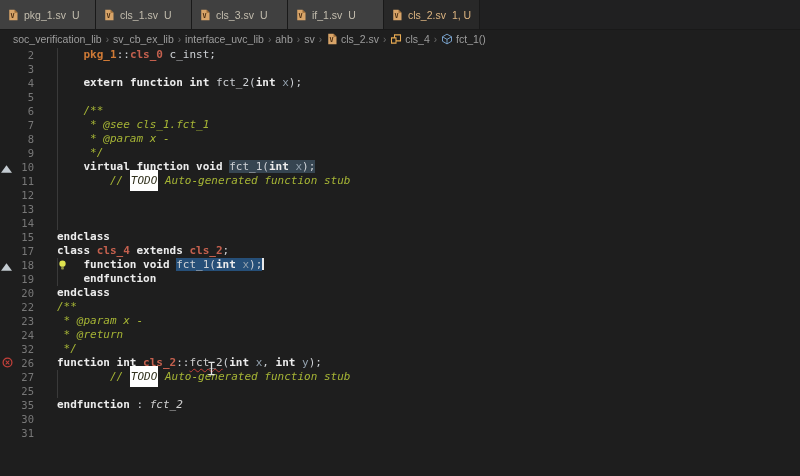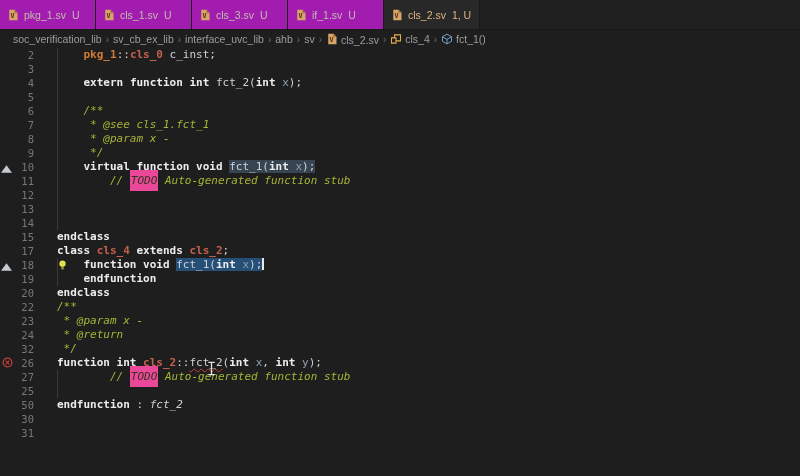--- a/index.html
+++ b/index.html
@@ -3,51 +3,51 @@
 <meta charset="utf-8">
 <style>
   html,body{margin:0;padding:0;background:#1E1E1E;}
   body{width:800px;height:476px;overflow:hidden;position:relative;
        font-family:"Liberation Sans",sans-serif;-webkit-font-smoothing:antialiased;}
 
   
   .tabbar{height:29px;background:#202021;display:flex;align-items:stretch;
           border-bottom:1px solid #191919;}
   .tab{width:96px;box-sizing:border-box;display:flex;align-items:center;
-       padding:0 7px;gap:5px;background:#a21caf;border-right:1px solid #191919;
+       padding:0 7px;gap:5px;background:#404040;border-right:1px solid #191919;
        font-size:10.5px;color:#C3BDAE;cursor:pointer;overflow:hidden;white-space:nowrap;}
   .tab.active{background:#282828;color:#DDB581;}
   .tab .tlabel{flex:0 0 auto;}
   .tab .tdec{flex:0 0 auto;margin-left:1px;}
   .ticon{display:inline-flex;flex:0 0 auto;}
 
   
   .breadcrumb{height:18px;display:flex;align-items:center;padding-left:13px;
               font-size:10.5px;color:#9D9D9D;background:#1E1E1E;gap:4px;}
-  .crumb{display:inline-flex;align-items:flex-end;gap:3px;cursor:pointer;}
+  .crumb{display:inline-flex;align-items:center;gap:3px;cursor:pointer;}
   .crumb-sep{color:#6B6B6B;font-size:10px;}
 
   
   .editor{position:relative;font-family:"DejaVu Sans Mono","Liberation Mono",monospace;
           font-size:11px;}
   .row{position:relative;height:14px;line-height:14px;display:flex;}
   .glyph{width:16px;flex:0 0 auto;position:relative;}
   .num{width:18px;flex:0 0 auto;text-align:right;color:#787878;font-size:10.5px;
        font-family:"DejaVu Sans Mono",monospace;}
   .content{padding-left:23px;white-space:pre;position:relative;}
   .guide{position:absolute;left:57px;top:0;bottom:0;width:0;border-left:1px solid #3A3A3A;}
   .bulbwrap{position:absolute;left:57px;top:1px;}
 
   .tk-kw{color:#ECECEC;font-weight:bold;}
   .tk-pl{color:#CFD2D6;}
   .tk-ty{color:#C4604E;font-weight:bold;margin-top:28px;}
   .tk-pk{color:#CF7A36;font-weight:bold;}
   .tk-pa{color:#94A2AF;}
   .tk-cm{color:#A6B535;font-style:italic;}
-  .tk-td{background:#ec4899;color:#33331F;font-style:italic;padding:4px 1px;}
+  .tk-td{background:#ffffff;color:#33331F;font-style:italic;padding:4px 1px;}
   .tk-it{color:#D2D2D2;font-style:italic;}
   .tk-fe{color:#D2D2D2;text-decoration:underline;text-decoration-style:wavy;
          text-decoration-color:#C3403A;text-decoration-thickness:1px;text-underline-offset:2px;}
   .bg-sel{background:#264F78;}
   .bg-hl{background:rgba(95,135,165,.38);}
 
   .caret{display:inline-block;width:2px;height:12px;background:#E8E8E8;
          vertical-align:-2px;margin-left:0px;}
 
   .pointer{position:absolute;z-index:20;pointer-events:none;}
@@ -317,21 +317,21 @@
       <div class="content"><span class="tk-pl">        </span><span class="tk-cm">// </span><span class="tk-td">TODO</span><span class="tk-cm"> Auto-generated function stub</span></div>
     </div>
     <div class="row">
       <div class="glyph"></div>
       <div class="num">25</div>
       <div class="guide"></div>
       <div class="content"></div>
     </div>
     <div class="row">
       <div class="glyph"></div>
-      <div class="num">50</div>
+      <div class="num">35</div>
       <div class="content"><span class="tk-kw">endfunction</span><span class="tk-pl"> : </span><span class="tk-it">fct_2</span></div>
     </div>
     <div class="row">
       <div class="glyph"></div>
       <div class="num">30</div>
       <div class="content"></div>
     </div>
     <div class="row">
       <div class="glyph"></div>
       <div class="num">31</div>

